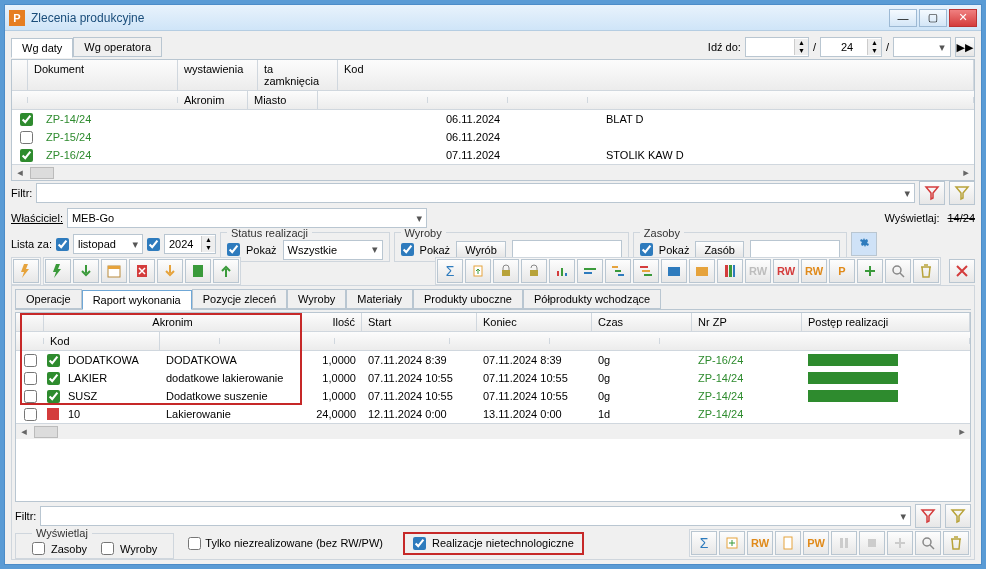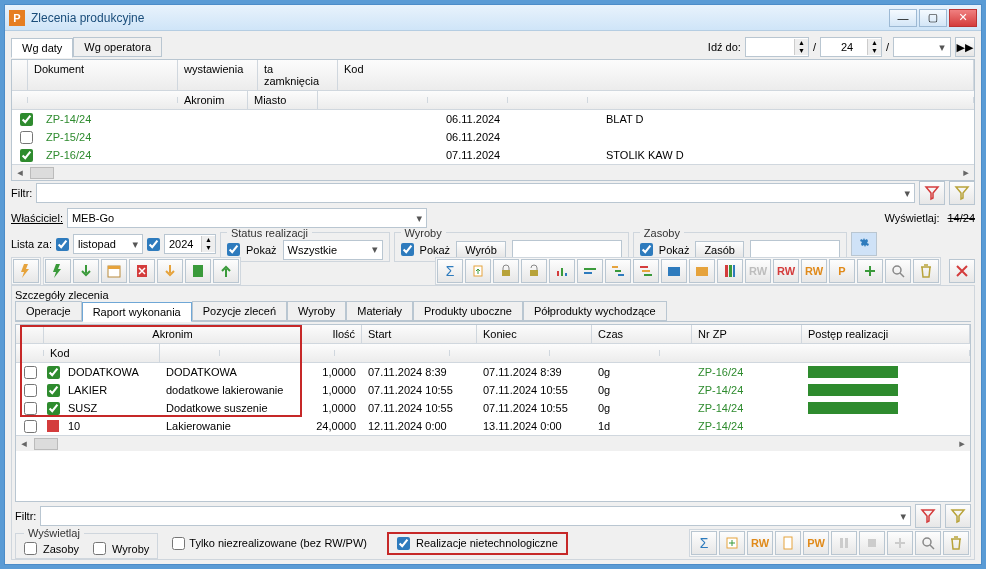--- a/index.html
+++ b/index.html
@@ -46,21 +46,21 @@
 label.u { text-decoration: underline; }
 .combo { border: 1px solid #b9c6d1; background: #fff; height: 20px; display: flex; align-items: center; padding: 0 4px; }
 .combo span.caret { margin-left: auto; color: #555; }
 .txt { border: 1px solid #b9c6d1; background: #fff; height: 20px; padding: 0 4px; }
 .btn { border: 1px solid #b9c6d1; background: linear-gradient(#fdfdfd,#e5e5e5); padding: 2px 8px; cursor: pointer; }
 .iconbtn { width: 26px; height: 24px; border: 1px solid #b9c6d1; background: linear-gradient(#fdfdfd,#e7e7e7); display: flex; align-items: center; justify-content: center; cursor: pointer; }
 .iconbtn svg { width: 16px; height: 16px; }
 .toolbar { display: flex; gap: 2px; align-items: center; height: 28px; }
 .toolbar-group { display: flex; gap: 2px; border: 1px solid #d0d7de; padding: 1px; background: #f7f7f7; }
 
-fieldset { border: 1px solid #cfd6dd; padding: 3px 8px; }
+fieldset { border: 1px solid #cfd6dd; padding: 3px 16px; }
 fieldset legend { padding: 0 4px; color: #333; }
 
 .details-tabs { display: flex; border-bottom: 1px solid #b9c6d1; }
 .details-tabs .tab { font-size: 11px; }
 .details-tabs .tab.active { border-color: #6fa7d6 #6fa7d6 #fff #6fa7d6; }
 
 .ops-grid .gh { text-align: left; }
 .ops-grid .grow .cell { white-space: nowrap; }
 
 .highlight-box { border: 2px solid #c62828; position: absolute; pointer-events: none; }
@@ -419,29 +419,28 @@
           </div>
       </div>
       <div class="iconbtn" style="margin-left:6px">
           <svg viewBox="0 0 16 16">
             <path d="M3 3l10 10M13 3L3 13" stroke="#d43c3c" stroke-width="2"></path>
           </svg>
         </div>
     </div>
 
     <div class="sec" style="flex:1;display:flex;flex-direction:column;">
-      <div>Szczegóły zlecenia</div>
       <div class="details-tabs">
         <div class="tab">Operacje</div>
         <div class="tab active">Raport wykonania</div>
         <div class="tab">Pozycje zleceń</div>
         <div class="tab">Wyroby</div>
         <div class="tab">Materiały</div>
         <div class="tab">Produkty uboczne</div>
-        <div class="tab">Półprodukty wychodzące</div>
+        <div class="tab">Półprodukty wchodzące</div>
       </div>
 
       <div class="grid-panel ops-grid rel" style="flex:1;margin-top:2px;border:1px solid #b9c6d1;">
         <div class="highlight-box" style="left:4px;top:0;width:282px;height:92px"></div>
         <div class="grid-header">
           <div class="gh" style="width:28px"></div>
           <div class="gh" style="width:258px;text-align:center">Akronim</div>
           <div class="gh" style="width:60px;text-align:right">Ilość</div>
           <div class="gh" style="width:115px">Start</div>
           <div class="gh" style="width:115px">Koniec</div>

